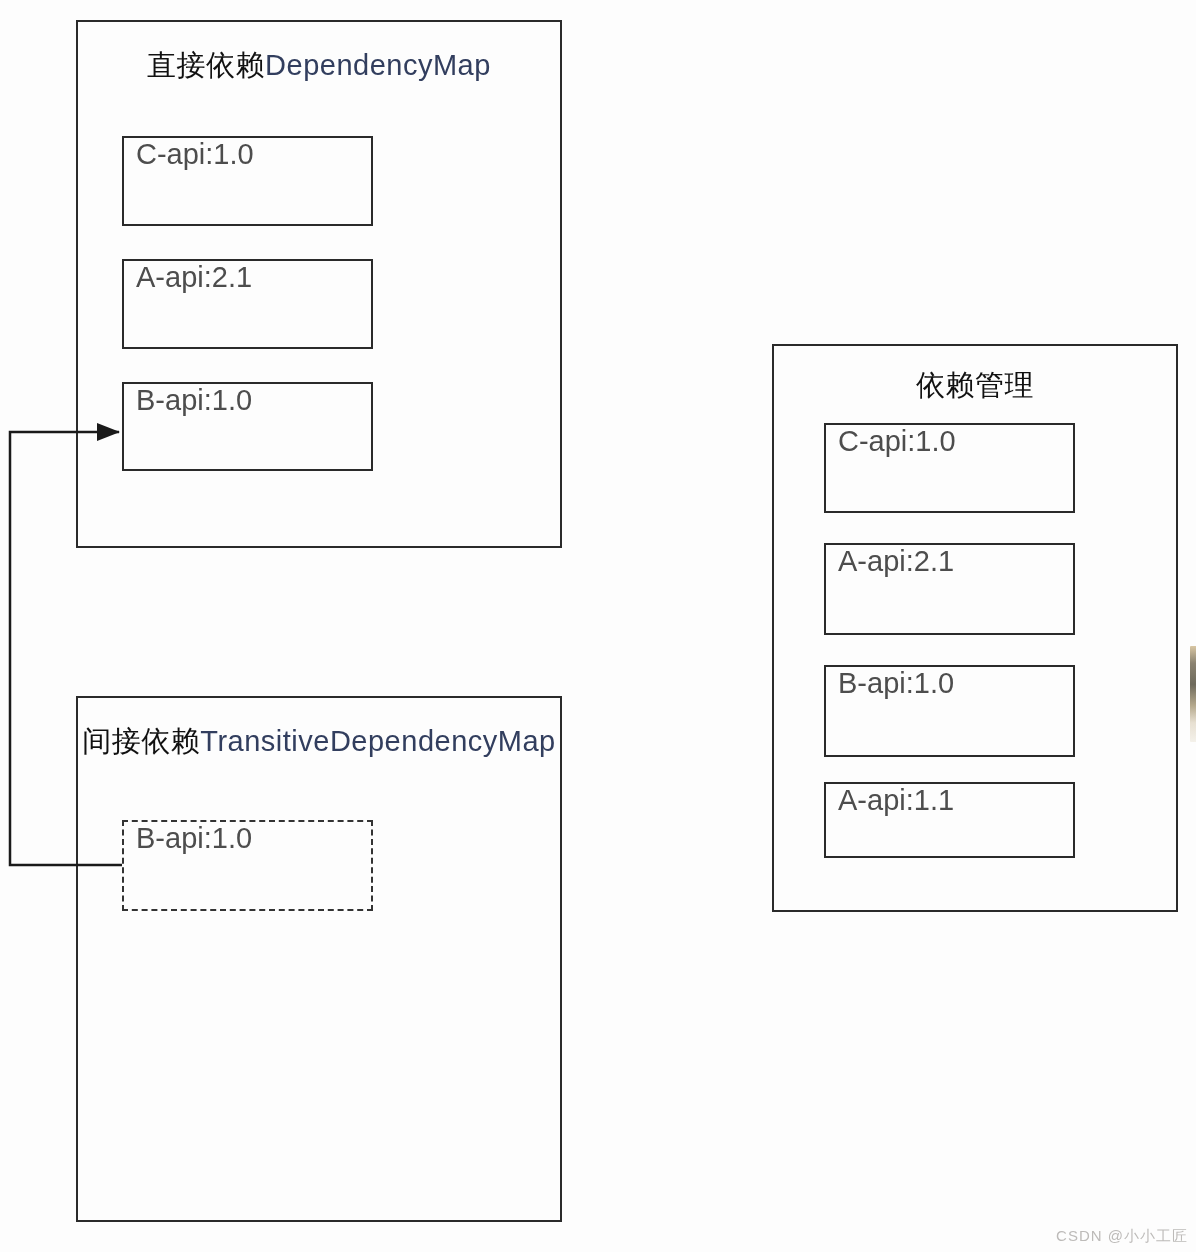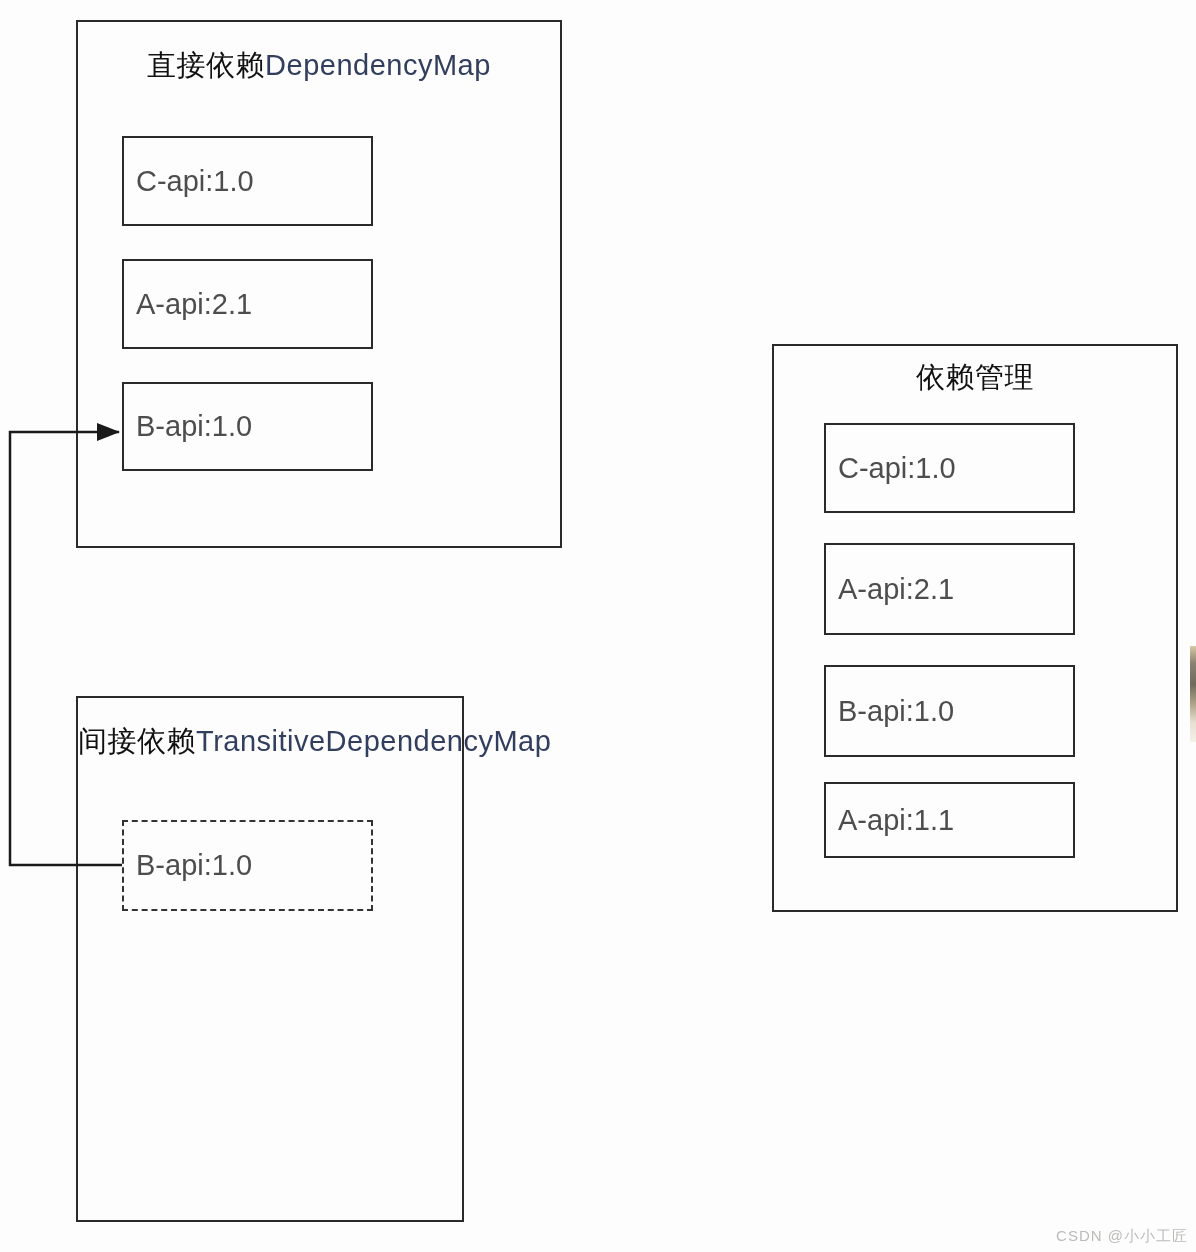--- a/index.html
+++ b/index.html
@@ -29,21 +29,21 @@
     letter-spacing: 0.5px;
     white-space: nowrap;
   }
   .title-zh { color: #111111; }
   .title-en { color: #323e5e; }
   .item-box {
     position: absolute;
     border: 2px solid #2a2a2a;
     box-sizing: border-box;
     display: flex;
-    align-items: center;
+    align-items: flex-start;
     padding-left: 12px;
     font-size: 29px;
     color: #4d4d4d;
     background: transparent;
   }
   .item-box.dashed {
     border: 2px dashed #333333;
   }
   .arrow-layer {
     position: absolute;
@@ -84,31 +84,31 @@
   <div class="item-box" style="left:122px; top:136px; width:251px; height:90px;">
     <span>C-api:1.0</span>
   </div>
   <div class="item-box" style="left:122px; top:259px; width:251px; height:90px;">
     <span>A-api:2.1</span>
   </div>
   <div class="item-box" style="left:122px; top:382px; width:251px; height:89px;">
     <span>B-api:1.0</span>
   </div>
 
-  <div class="outer-box" style="left:76px; top:696px; width:388px; height:526px;">
+  <div class="outer-box" style="left:76px; top:696px; width:486px; height:526px;">
     <div class="box-title">
       <span class="title-zh">间接依赖</span><span class="title-en">TransitiveDependencyMap</span>
     </div>
   </div>
   <div class="item-box dashed" style="left:122px; top:820px; width:251px; height:91px;">
     <span>B-api:1.0</span>
   </div>
 
   <div class="outer-box" style="left:772px; top:344px; width:406px; height:568px;">
-    <div class="box-title" style="margin-top:12px;">
+    <div class="box-title" style="margin-top:20px;">
       <span class="title-zh">依赖管理</span>
     </div>
   </div>
   <div class="item-box" style="left:824px; top:423px; width:251px; height:90px;">
     <span>C-api:1.0</span>
   </div>
   <div class="item-box" style="left:824px; top:543px; width:251px; height:92px;">
     <span>A-api:2.1</span>
   </div>
   <div class="item-box" style="left:824px; top:665px; width:251px; height:92px;">

